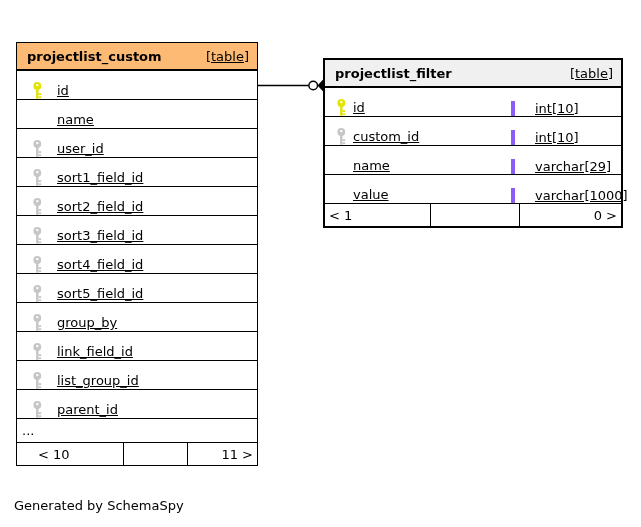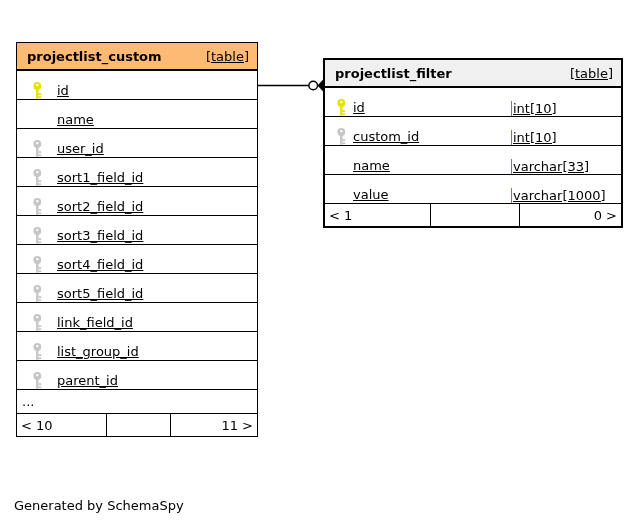--- a/index.html
+++ b/index.html
@@ -49,24 +49,24 @@
   }
   .name-cell {
     display: flex;
     align-items: center;
     overflow: hidden;
   }
   #table-filter .name-cell { width: 186px; flex: 0 0 186px; }
   #table-custom .name-cell { flex: 1; }
   .type-cell {
     flex: 1;
-    border-left: 1px solid #8b5cf6;
-    display: flex;
-    align-items: center;
-    padding-left: 1px;
+    border-left: 4px solid #8b5cf6;
+    display: flex;
+    align-items: center;
+    padding-left: 20px;
     white-space: nowrap;
   }
   .key-slot {
     width: 9px;
     height: 17px;
     display: inline-flex;
     flex: 0 0 9px;
   }
   #table-custom .key-slot { margin: 0 15px 0 16px; }
   #table-filter .key-slot { margin: 0 7px 0 12px; }
@@ -87,21 +87,21 @@
   #table-filter .tbl-footer { height: 22px; }
   .f-cell {
     display: flex;
     align-items: center;
     box-sizing: border-box;
     white-space: nowrap;
   }
   .f-left  { padding-left: 4px; }
   .f-mid   { border-left: 1px solid #000000; }
   .f-right { border-left: 1px solid #000000; flex: 1; justify-content: flex-end; padding-right: 4px; }
-  #table-custom .f-left { width: 89px; }
+  #table-custom .f-left { width: 89px; margin-left: 17px; }
   #table-custom .f-mid  { width: 64px; }
   #table-filter .f-left { width: 105px; }
   #table-filter .f-mid  { width: 89px; }
 
   #connector {
     position: absolute;
     left: 256px;
     top: 75px;
     width: 68px;
     height: 21px;
@@ -220,20 +220,34 @@
             <span class="key-slot">
               <svg width="9" height="17" viewBox="0 0 9 17" xmlns="http://www.w3.org/2000/svg">
                 <circle cx="4.3" cy="4" r="3.9" fill="#c6c6c6"></circle>
                 <circle cx="4.3" cy="3.1" r="1.2" fill="#ffffff"></circle>
                 <rect x="3.1" y="6.8" width="2.4" height="10" fill="#c6c6c6"></rect>
                 <rect x="5.5" y="11.2" width="2.7" height="1.8" fill="#c6c6c6"></rect>
                 <rect x="5.5" y="14.3" width="2.7" height="1.8" fill="#c6c6c6"></rect>
               </svg>
             </span>
             <span class="col-name">sort5_field_id</span>
+          </span>
+        </div>
+        <div class="col-row">
+          <span class="name-cell">
+            <span class="key-slot">
+              <svg width="9" height="17" viewBox="0 0 9 17" xmlns="http://www.w3.org/2000/svg">
+                <circle cx="4.3" cy="4" r="3.9" fill="#c6c6c6"></circle>
+                <circle cx="4.3" cy="3.1" r="1.2" fill="#ffffff"></circle>
+                <rect x="3.1" y="6.8" width="2.4" height="10" fill="#c6c6c6"></rect>
+                <rect x="5.5" y="11.2" width="2.7" height="1.8" fill="#c6c6c6"></rect>
+                <rect x="5.5" y="14.3" width="2.7" height="1.8" fill="#c6c6c6"></rect>
+              </svg>
+            </span>
+            <span class="col-name">group_by</span>
           </span>
         </div>
         <div class="col-row">
           <span class="name-cell">
             <span class="key-slot">
               <svg width="9" height="17" viewBox="0 0 9 17" xmlns="http://www.w3.org/2000/svg">
                 <circle cx="4.3" cy="4" r="3.9" fill="#c6c6c6"></circle>
                 <circle cx="4.3" cy="3.1" r="1.2" fill="#ffffff"></circle>
                 <rect x="3.1" y="6.8" width="2.4" height="10" fill="#c6c6c6"></rect>
                 <rect x="5.5" y="11.2" width="2.7" height="1.8" fill="#c6c6c6"></rect>
@@ -320,21 +334,21 @@
             </span>
             <span class="col-name">custom_id</span>
           </span>
           <span class="type-cell">int[10]</span>
         </div>
         <div class="col-row">
           <span class="name-cell">
             <span class="key-slot"></span>
             <span class="col-name">name</span>
           </span>
-          <span class="type-cell">varchar[33]</span>
+          <span class="type-cell">varchar[29]</span>
         </div>
         <div class="col-row">
           <span class="name-cell">
             <span class="key-slot"></span>
             <span class="col-name">value</span>
           </span>
           <span class="type-cell">varchar[1000]</span>
         </div>
       </div>
     <div class="tbl-footer">

